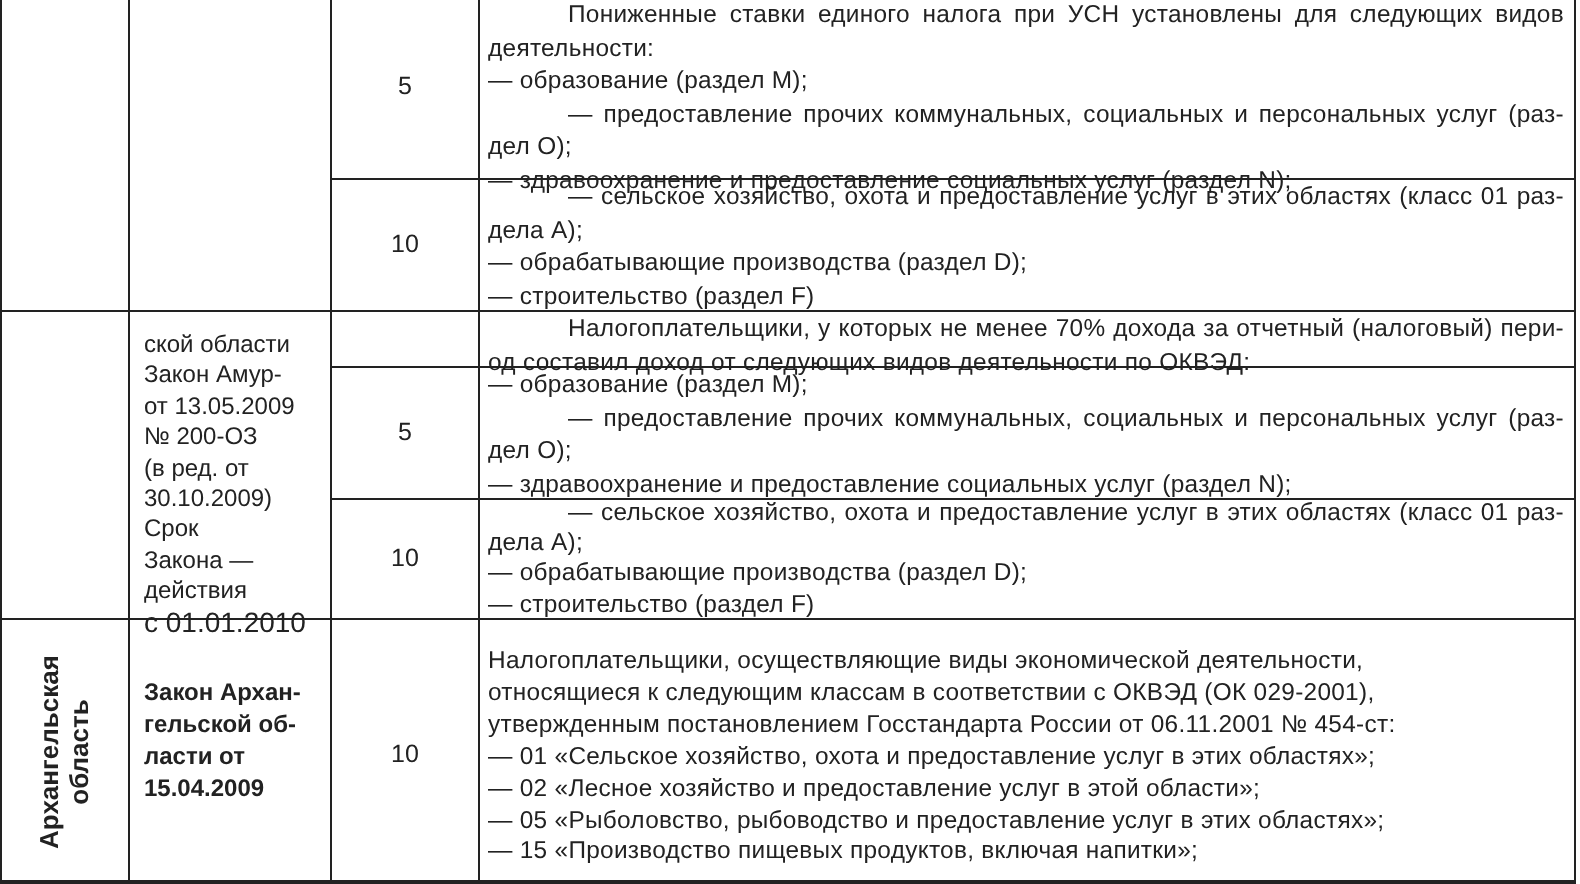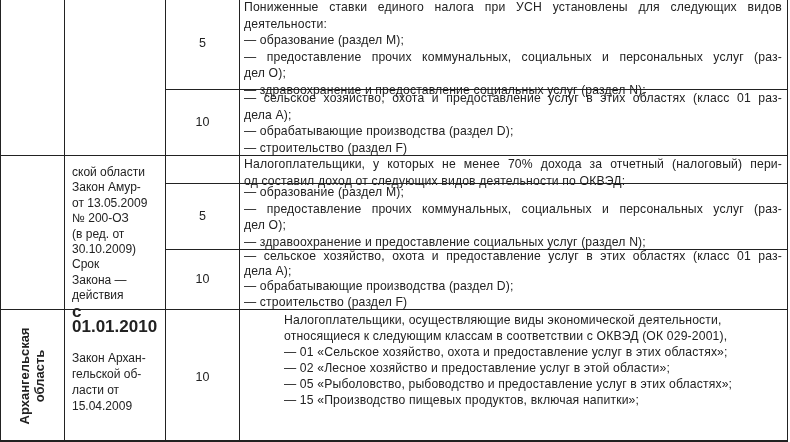--- a/index.html
+++ b/index.html
@@ -2,21 +2,21 @@
 <html><head>
 <meta charset="utf-8">
 <style>
   html, body { margin:0; padding:0; background:#fff; }
   body { width:790px; height:442px; overflow:hidden; position:relative;
          font-family:"Liberation Sans", sans-serif; color:#222; font-size:12.2px; }
   .vline { position:absolute; background:#222; width:1px; }
   .hline { position:absolute; background:#222; height:1px; }
   .txt { position:absolute; left:244px; right:8px; line-height:16.6px; letter-spacing:0.15px; }
   .txt div { white-space:nowrap; }
-  .txt .j { text-align:justify; text-align-last:justify; white-space:normal; }
+  .txt .j { text-align:justify; text-align-last:justify; white-space:normal;margin-left:40px; }
   .rate { position:absolute; left:166px; width:73px; text-align:center; font-size:12.5px; }
   .law { position:absolute; left:72px; width:92px; line-height:15.4px; font-size:12px; }
   .region { position:absolute; left:0; width:64px; top:310px; height:131px; }
   .region-inner { position:absolute; left:50%; top:50%; transform:translate(-50%,-50%) rotate(-90deg);
                   font-weight:bold; font-size:13px; text-align:center; line-height:15px; white-space:nowrap; }
 </style>
 </head>
 <body>
 
 <div class="vline" style="left:0;top:0;height:442px;"></div>
@@ -52,21 +52,21 @@
 <div class="law" style="top:165px;">
   <div>ской области</div>
   <div>Закон Амур-</div>
   <div>от 13.05.2009</div>
   <div>№ 200-ОЗ</div>
   <div>(в ред. от</div>
   <div>30.10.2009)</div>
   <div>Срок</div>
   <div>Закона —</div>
   <div>действия</div>
-  <div style="font-weight:bold;font-size:17px;">с 01.01.2010</div>
+  <div style="font-weight:normal;font-size:14px;">с 01.01.2010</div>
 </div>
 <div class="txt" style="top:156px;">
   <div class="j">Налогоплательщики, у которых не менее 70% дохода за отчетный (налоговый) пери-</div>
   <div>од составил доход от следующих видов деятельности по ОКВЭД:</div>
 </div>
 <div class="rate" style="top:209px;">5</div>
 <div class="txt" style="top:184px;">
   <div>— образование (раздел M);</div>
   <div class="j">— предоставление прочих коммунальных, социальных и персональных услуг (раз-</div>
   <div>дел O);</div>
@@ -79,27 +79,28 @@
   <div>— обрабатывающие производства (раздел D);</div>
   <div>— строительство (раздел F)</div>
 </div>
 
 <div class="region">
   <div class="region-inner">
     <div>Архангельская</div>
     <div>область</div>
   </div>
 </div>
-<div class="law" style="top:350px;line-height:16px;">
+<div class="law" style="top:338px;line-height:16px;font-weight:bold;">
   <div>Закон Архан-</div>
   <div>гельской об-</div>
   <div>ласти от</div>
   <div>15.04.2009</div>
 </div>
 <div class="rate" style="top:370px;">10</div>
-<div class="txt" style="top:313px;line-height:15.9px;margin-left:40px;">
+<div class="txt" style="top:323px;line-height:15.9px;">
   <div>Налогоплательщики, осуществляющие виды экономической деятельности,</div>
   <div>относящиеся к следующим классам в соответствии с ОКВЭД (ОК 029-2001),</div>
+  <div>утвержденным постановлением Госстандарта России от 06.11.2001 № 454-ст:</div>
   <div>— 01 «Сельское хозяйство, охота и предоставление услуг в этих областях»;</div>
   <div>— 02 «Лесное хозяйство и предоставление услуг в этой области»;</div>
   <div>— 05 «Рыболовство, рыбоводство и предоставление услуг в этих областях»;</div>
   <div>— 15 «Производство пищевых продуктов, включая напитки»;</div>
 </div>
 
 </body></html>

